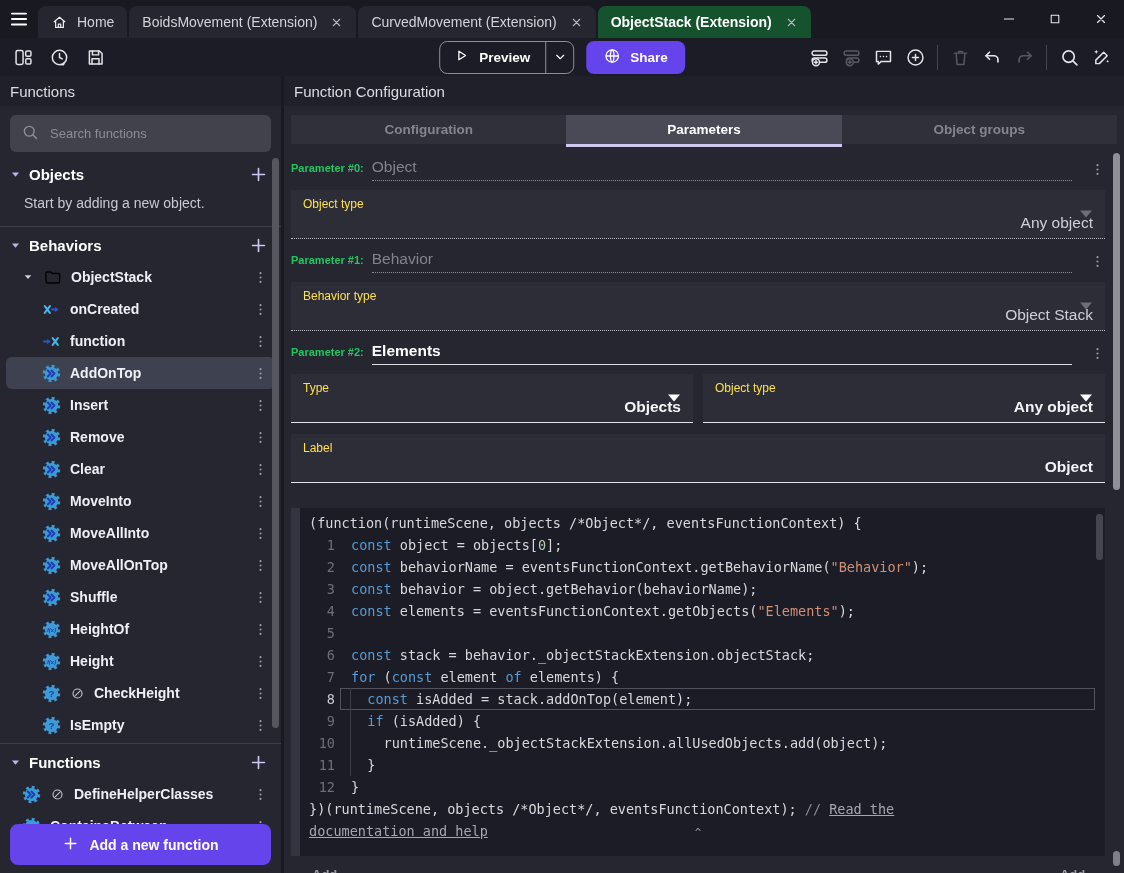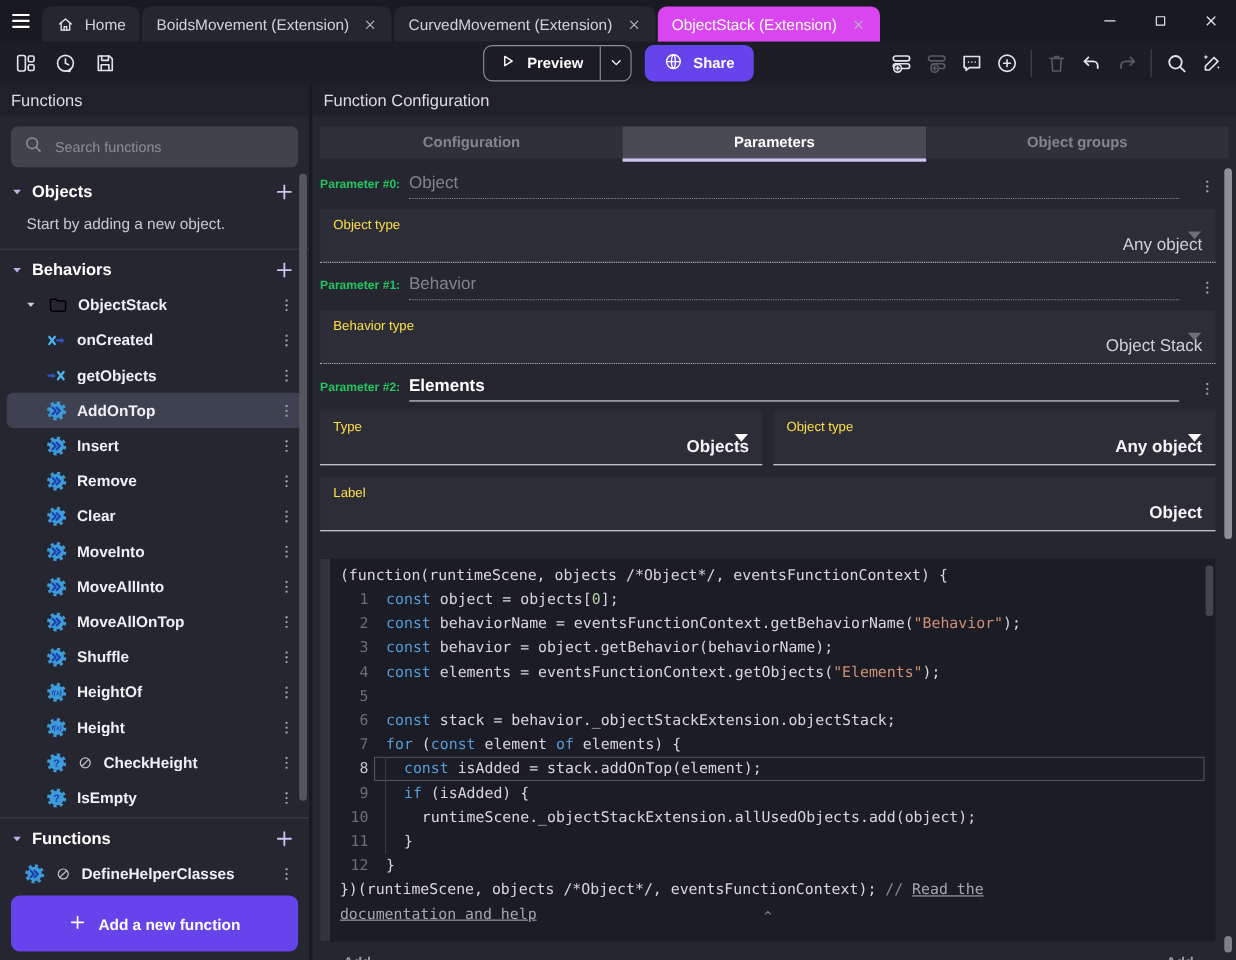--- a/index.html
+++ b/index.html
@@ -4,21 +4,21 @@
 <style>
   html,body{margin:0;padding:0;background:#101016;}
   #app{width:1124px;height:873px;position:relative;background:#262631;font-family:"Liberation Sans",sans-serif;overflow:hidden;user-select:none;}
 
   
   #titlebar{height:38px;background:#191922;display:flex;align-items:flex-end;}
   #hamburger{width:38px;height:38px;display:flex;align-items:center;justify-content:center;color:#fff;}
   #hamburger svg{width:20px;height:20px;}
   #tabs{display:flex;height:32px;gap:2px;}
   .tab{background:#262630;border-radius:8px 8px 0 0;display:flex;align-items:center;gap:9px;padding:0 13px;color:#d2d2da;font-size:14px;white-space:nowrap;}
-  .tab.active{background:#d946ef;color:#fff;font-weight:normal;}
+  .tab.active{background:#14532d;color:#fff;font-weight:bold;}
   .tab .ticon{width:17px;height:17px;color:#e8e8ee;display:flex;}
   .tab .ticon svg{width:17px;height:17px;}
   .tclose{color:#b6b6c0;display:flex;margin-left:4px;}
   .tclose svg{width:13px;height:13px;}
   #win{margin-left:auto;display:flex;height:38px;align-self:flex-start;}
   .winbtn{width:46px;display:flex;align-items:center;justify-content:center;color:#e9e9ef;}
   .winbtn svg{width:14px;height:14px;}
 
   
   #toolbar{height:38px;background:#1c1c26;display:flex;align-items:center;position:relative;}
@@ -63,21 +63,21 @@
   .row.ind2{padding-left:36px;}
   .rcaret{color:#d0d0da;display:flex;flex:none;}
   .rcaret svg{width:12px;height:12px;}
   .ric{width:19px;height:19px;flex:none;display:flex;}
   .ric svg{width:19px;height:19px;}
   .raic{width:15px;height:15px;flex:none;display:flex;}
   .raic svg{width:15px;height:15px;}
   .rlabel{font-weight:bold;font-size:14px;color:#eef0f5;flex:1;white-space:nowrap;overflow:hidden;}
   .rdots{color:#9a9aa5;display:flex;flex:none;}
   .rdots svg{width:15px;height:15px;}
-  #add-fn{position:absolute;left:10px;right:10px;bottom:8px;height:51px;background:#6544ec;border:none;border-radius:8px;color:#fff;font-weight:bold;font-size:14px;font-family:inherit;display:flex;align-items:center;justify-content:center;gap:10px;}
+  #add-fn{position:absolute;left:10px;right:10px;bottom:8px;height:41px;background:#6544ec;border:none;border-radius:8px;color:#fff;font-weight:bold;font-size:14px;font-family:inherit;display:flex;align-items:center;justify-content:center;gap:10px;}
   #add-fn svg{width:17px;height:17px;}
   #sb-scroll{position:absolute;right:2px;top:82px;width:7px;height:570px;background:#56565f;border-radius:4px;}
 
   
   #mtabs{margin:9px 7px 0 7px;height:32px;display:flex;align-items:flex-start;background:transparent;}
   .mtab{flex:1;height:29px;background:#30303b;display:flex;align-items:center;justify-content:center;font-size:13.5px;color:#85858f;font-weight:bold;position:relative;}
   .mtab.active{background:#4a4a56;color:#fff;}
   .mtab.active::after{content:'';position:absolute;left:0;right:0;top:29px;height:3px;background:#cfc6f2;}
   #params{margin:11px 7px 0 7px;padding-right:12px;}
   .prow{display:flex;align-items:baseline;gap:8px;margin:2px 0 9px;}
@@ -372,21 +372,21 @@
             </span>
           </div>
           <div class="row ind2">
             <span class="ric">
               <svg viewBox="0 0 24 24">
                 <path d="M2.5 12H7" stroke="#2b55c8" stroke-width="2.6" stroke-linecap="round"></path>
                 <path d="M6.5 8.6L11 12l-4.5 3.4z" fill="#2b55c8"></path>
                 <path d="M13.5 7.8L20 16.2M20 7.8l-6.5 8.4" stroke="#4ab5ea" stroke-width="2.6" stroke-linecap="round" fill="none"></path>
               </svg>
             </span>
-            <span class="rlabel">getObjects</span>
+            <span class="rlabel">function</span>
             <span class="rdots">
               <svg viewBox="0 0 24 24">
                 <circle cx="12" cy="5" r="1.7" fill="currentColor"></circle>
                 <circle cx="12" cy="12" r="1.7" fill="currentColor"></circle>
                 <circle cx="12" cy="19" r="1.7" fill="currentColor"></circle>
               </svg>
             </span>
           </div>
           <div class="row ind2 sel">
             <span class="ric">

